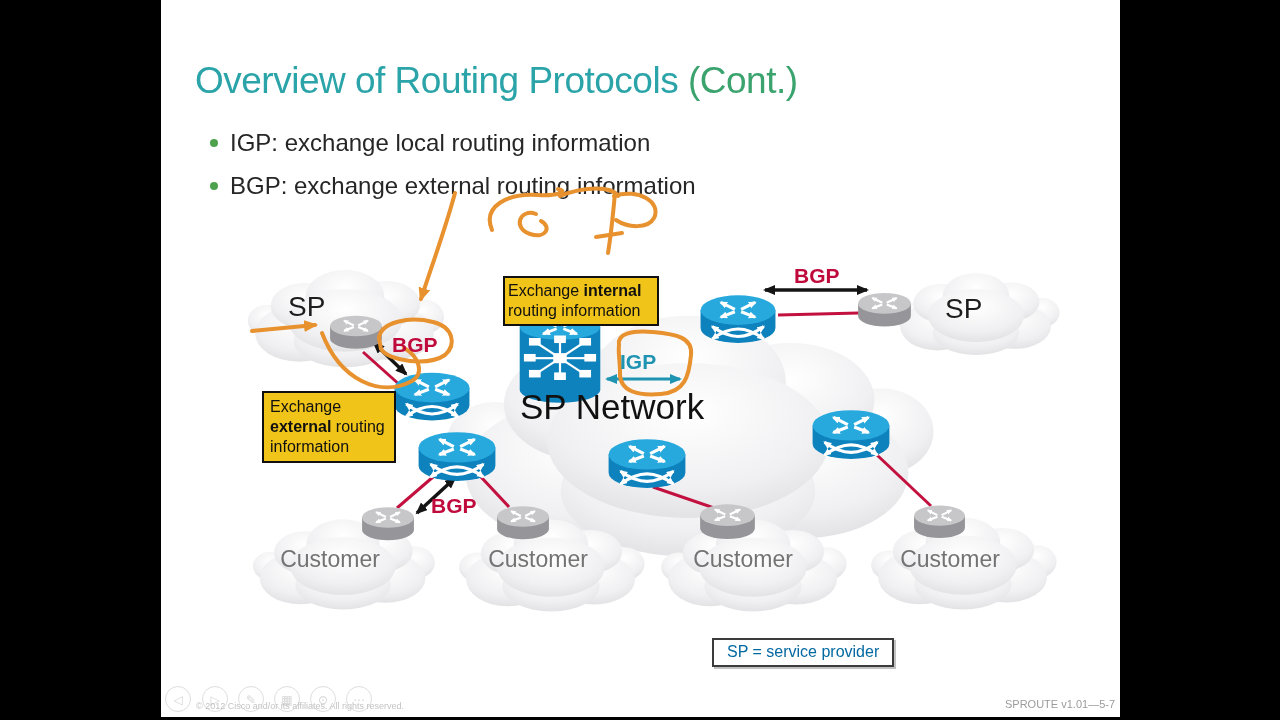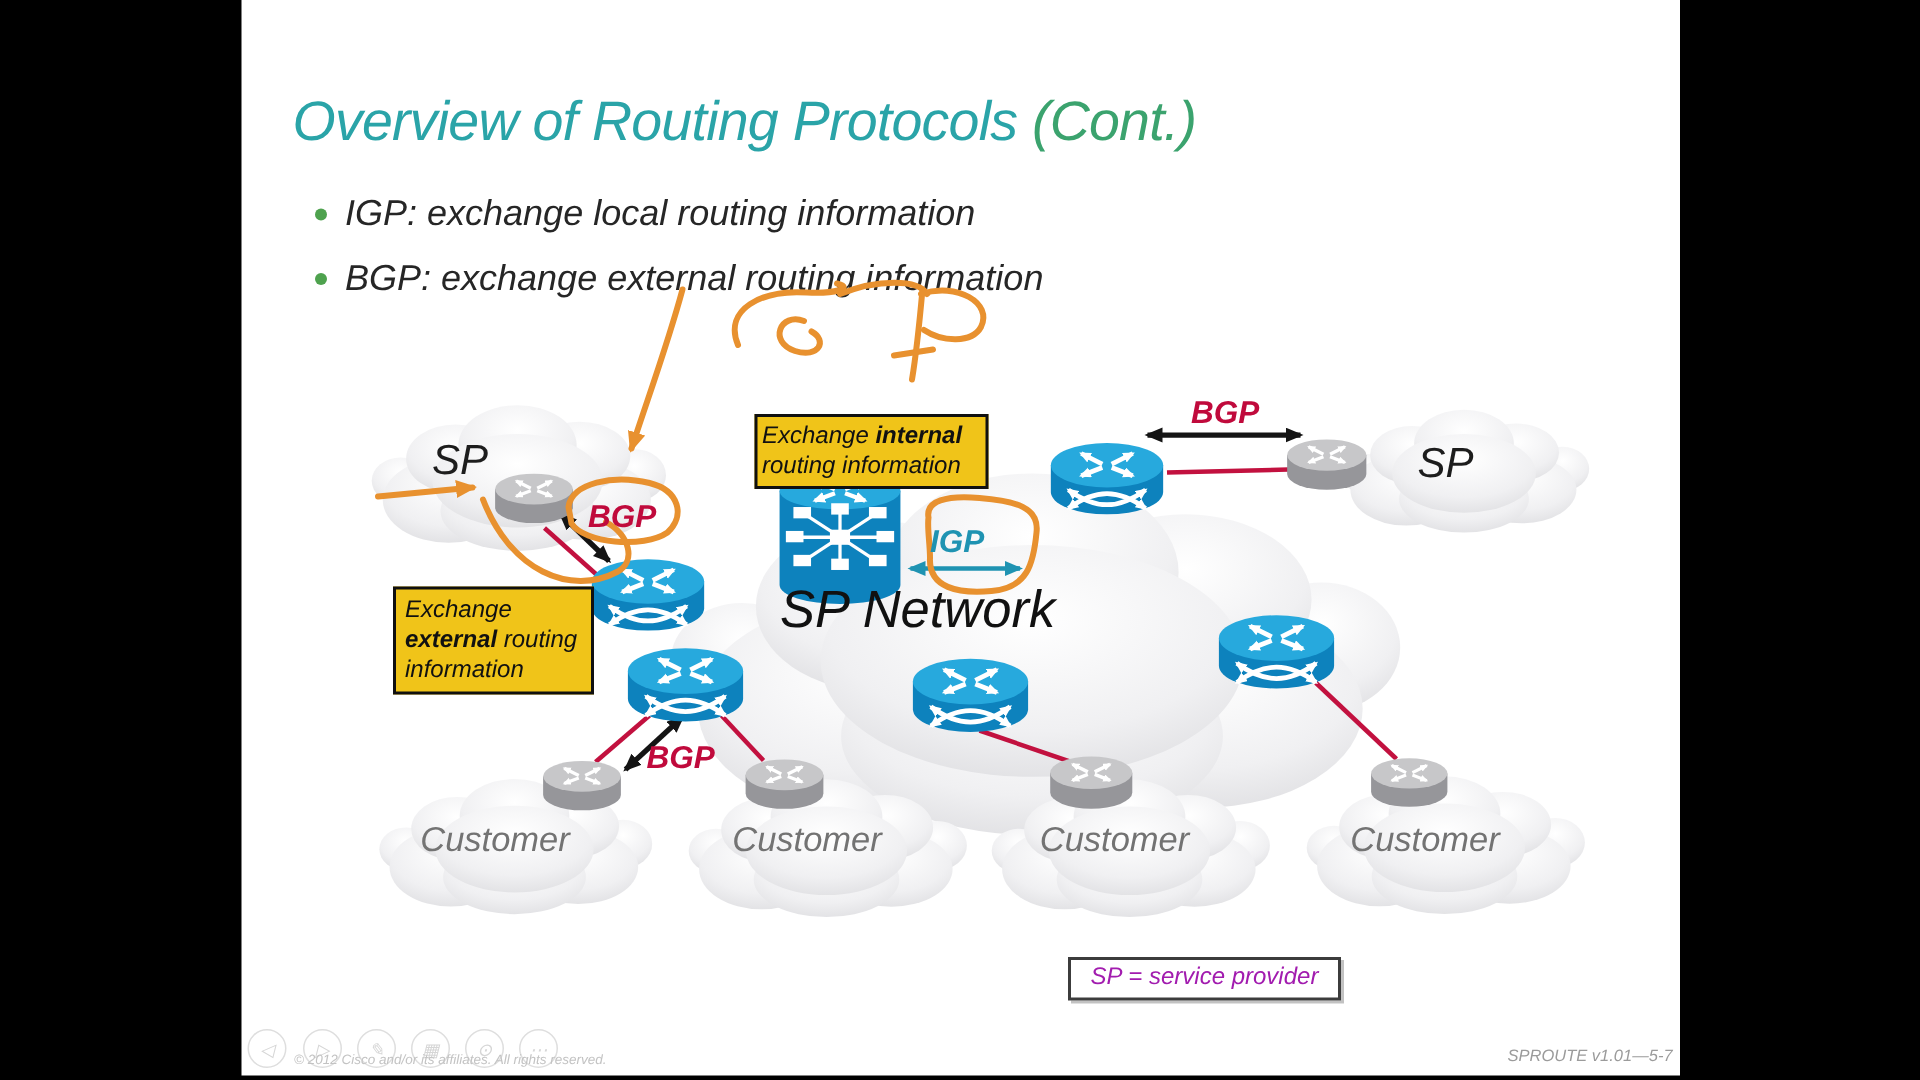--- a/index.html
+++ b/index.html
@@ -1,21 +1,21 @@
 <!DOCTYPE html>
 <html style="--title-teal: #2aa4a8; --title-green: #3ba36e; --bullet-dot: #4ea24e; --text-dark: #262626; --bgp-red: #c00a3c; --igp-teal: #1f93b2; --callout-yellow: #f0c419; --annotation-orange: #e8912f; --link-red: #c2113f; --router-blue-top: #27a9dd; --router-blue-body: #0d82bd; --router-gray-top: #c7c7c9; --router-gray-body: #96969a;"><head>
 <meta charset="utf-8">
 <style>
   html,body{margin:0;padding:0;}
   body{
     width:1280px;height:720px;background:#000;position:relative;overflow:hidden;
     font-family:"Liberation Sans", sans-serif;
   }
   .slide{
-    position:absolute;left:161px;top:0;width:959px;height:717px;background:#fff;font-style:italic;
+    position:absolute;left:161px;top:0;width:959px;height:717px;background:#fff;
   }
   .abs{position:absolute;}
   
   .title{
     left:34px;top:60px;font-size:37px;letter-spacing:-0.5px;white-space:nowrap;z-index:3;
   }
   .title .t-main{color:var(--title-teal);}
   .title .t-cont{color:var(--title-green);}
   
   .bullets{left:49px;top:129px;z-index:1;}
@@ -47,21 +47,21 @@
   .callout{
     z-index:3;background:var(--callout-yellow);border:2px solid #101010;
     font-size:16px;line-height:20px;color:#111;padding:3px 3px;
   }
   .callout b{font-weight:bold;}
   .callout-internal{left:342px;top:276px;width:146px;}
   .callout-external{left:101px;top:391px;width:118px;padding:4px 6px;}
   
   .legend{
     left:551px;top:638px;z-index:3;border:2px solid #3c3c3c;background:#fff;
-    font-size:16px;color:#a21caf;padding:3px 13px 4px;box-shadow:2px 2px 0 rgba(120,120,120,.45);
+    font-size:16px;color:#0369a1;padding:3px 13px 4px;box-shadow:2px 2px 0 rgba(120,120,120,.45);
     white-space:nowrap;
   }
   
   .footer-left{left:35px;top:701px;font-size:9px;color:#c3c3c3;z-index:5;white-space:nowrap;text-align:right;}
   .footer-right{left:844px;top:698px;font-size:11px;color:#9b9b9b;z-index:3;white-space:nowrap;}
   
   .player{position:absolute;left:0;top:686px;height:28px;z-index:4;}
   .pbtn{
     position:absolute;top:0;width:26px;height:26px;border-radius:50%;
     border:1px solid #dedede;color:#d6d6d6;font-size:12px;line-height:26px;

